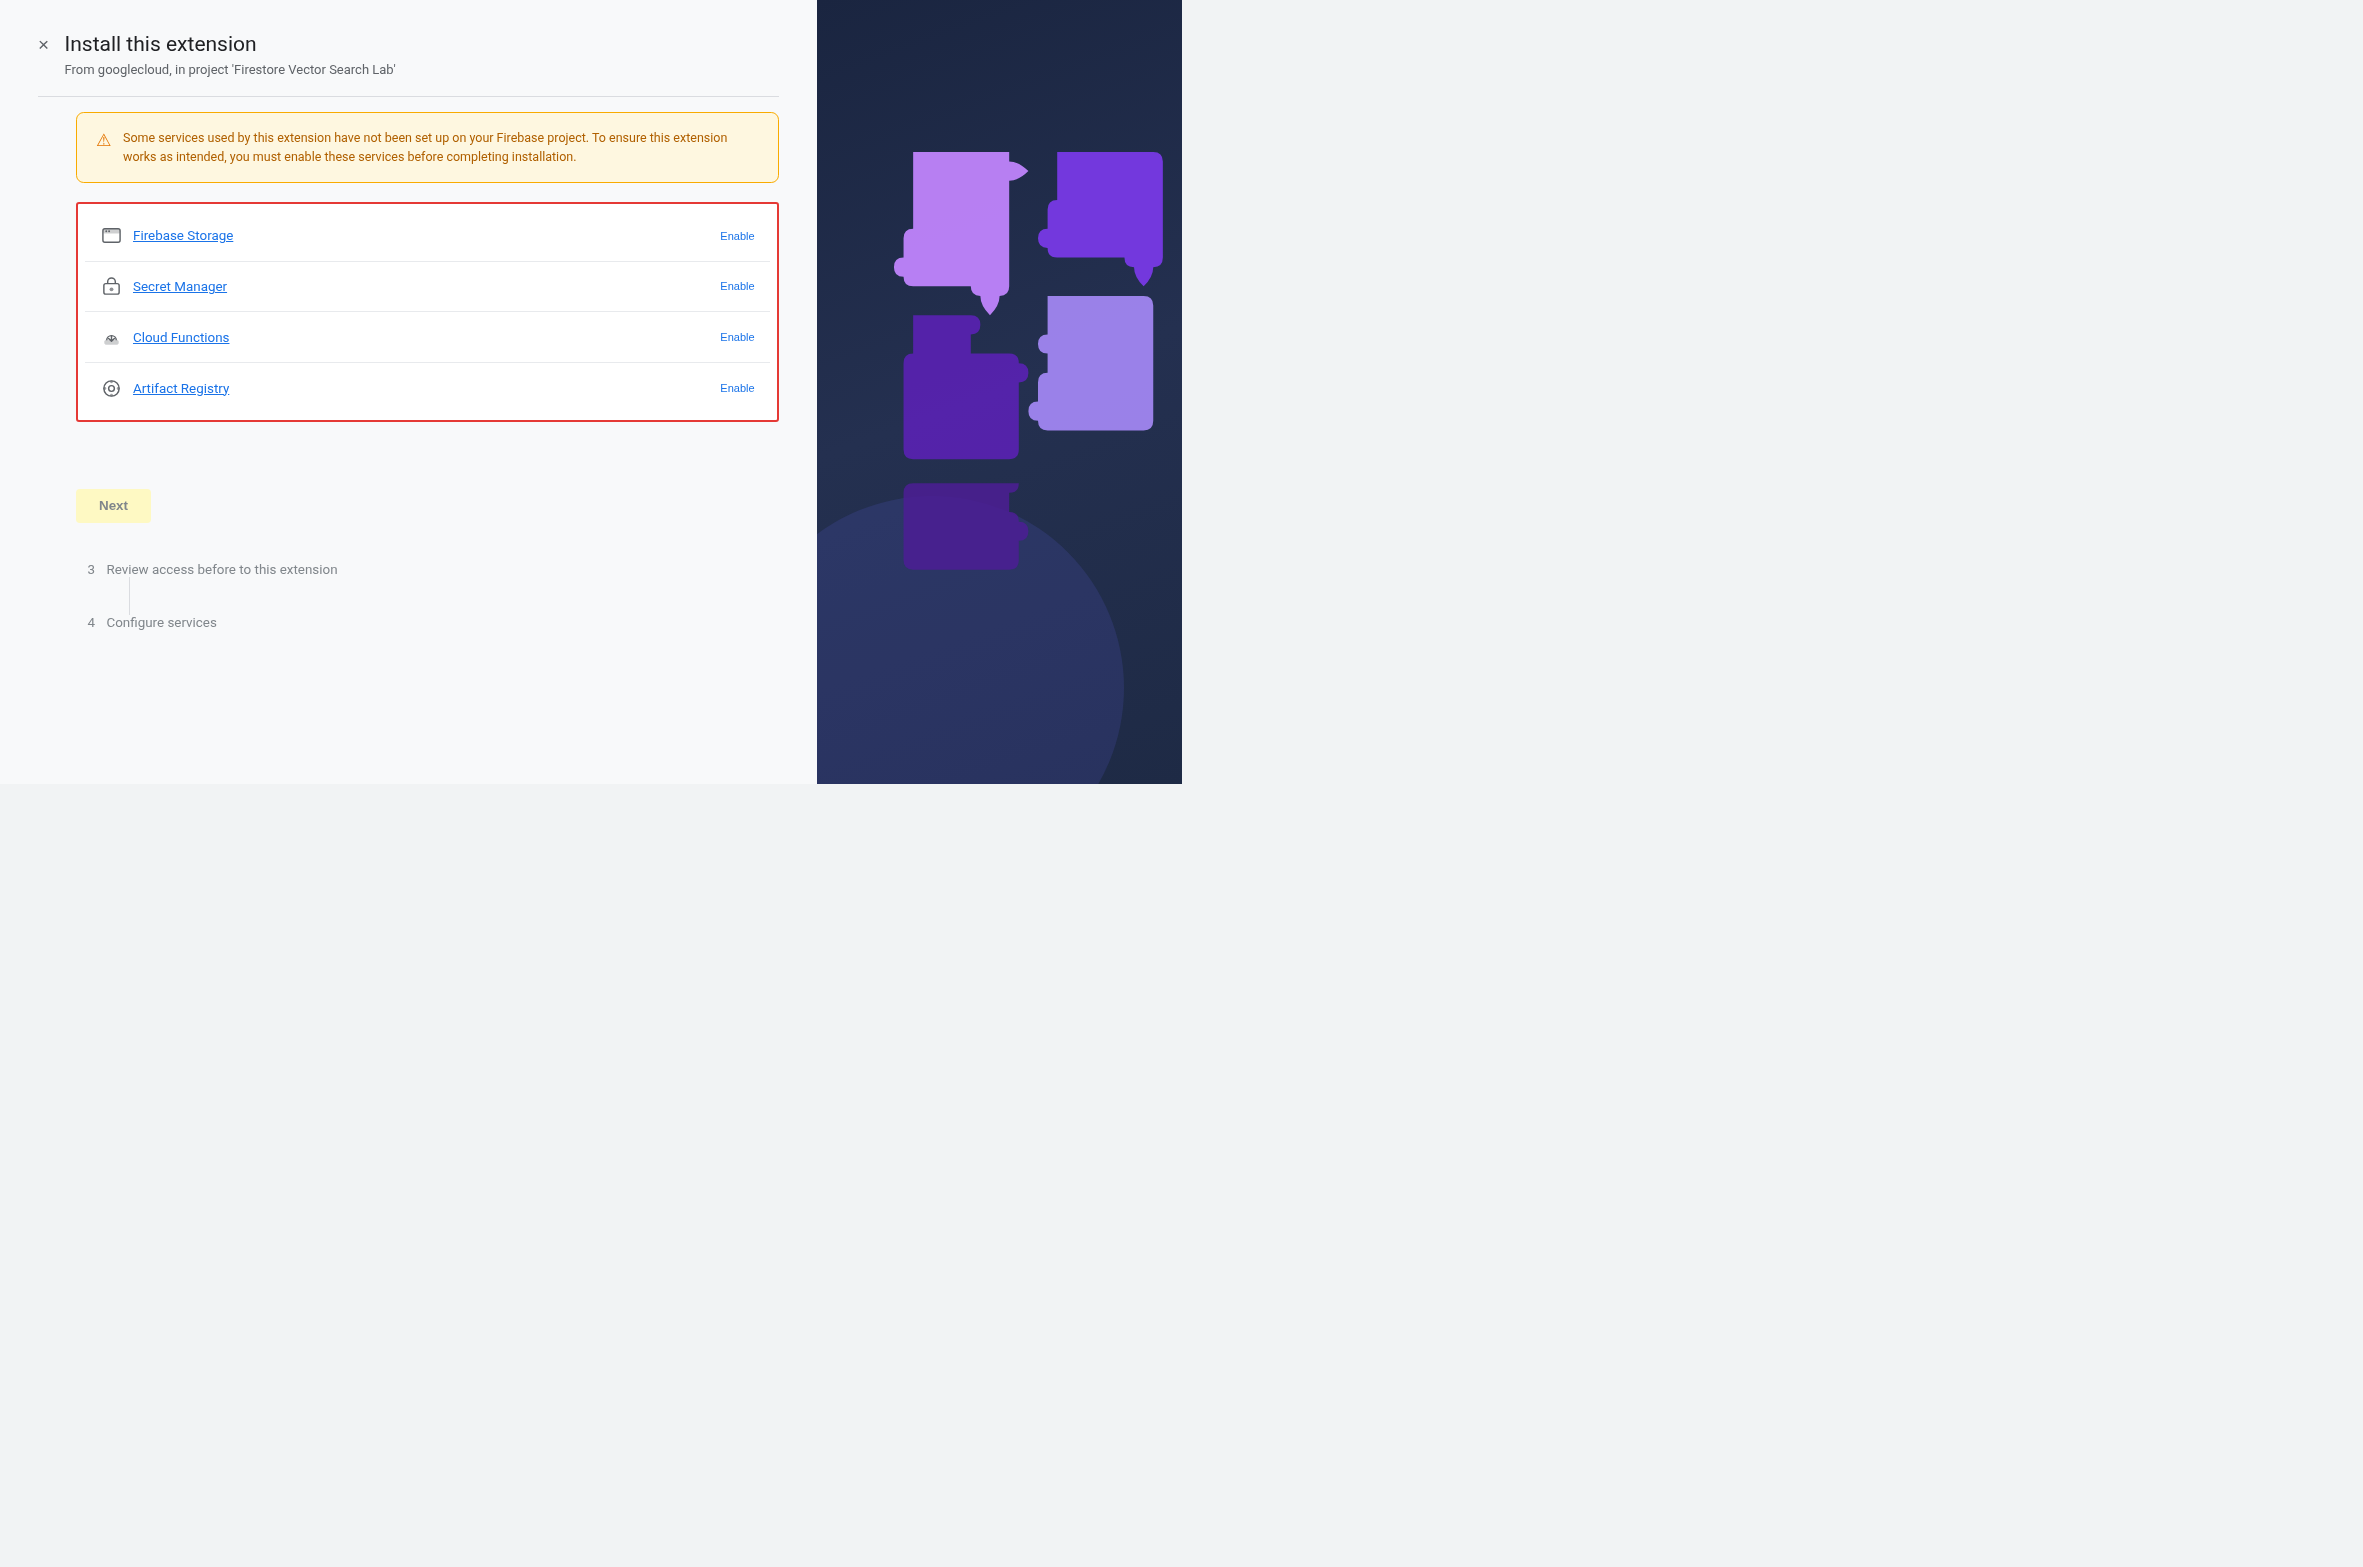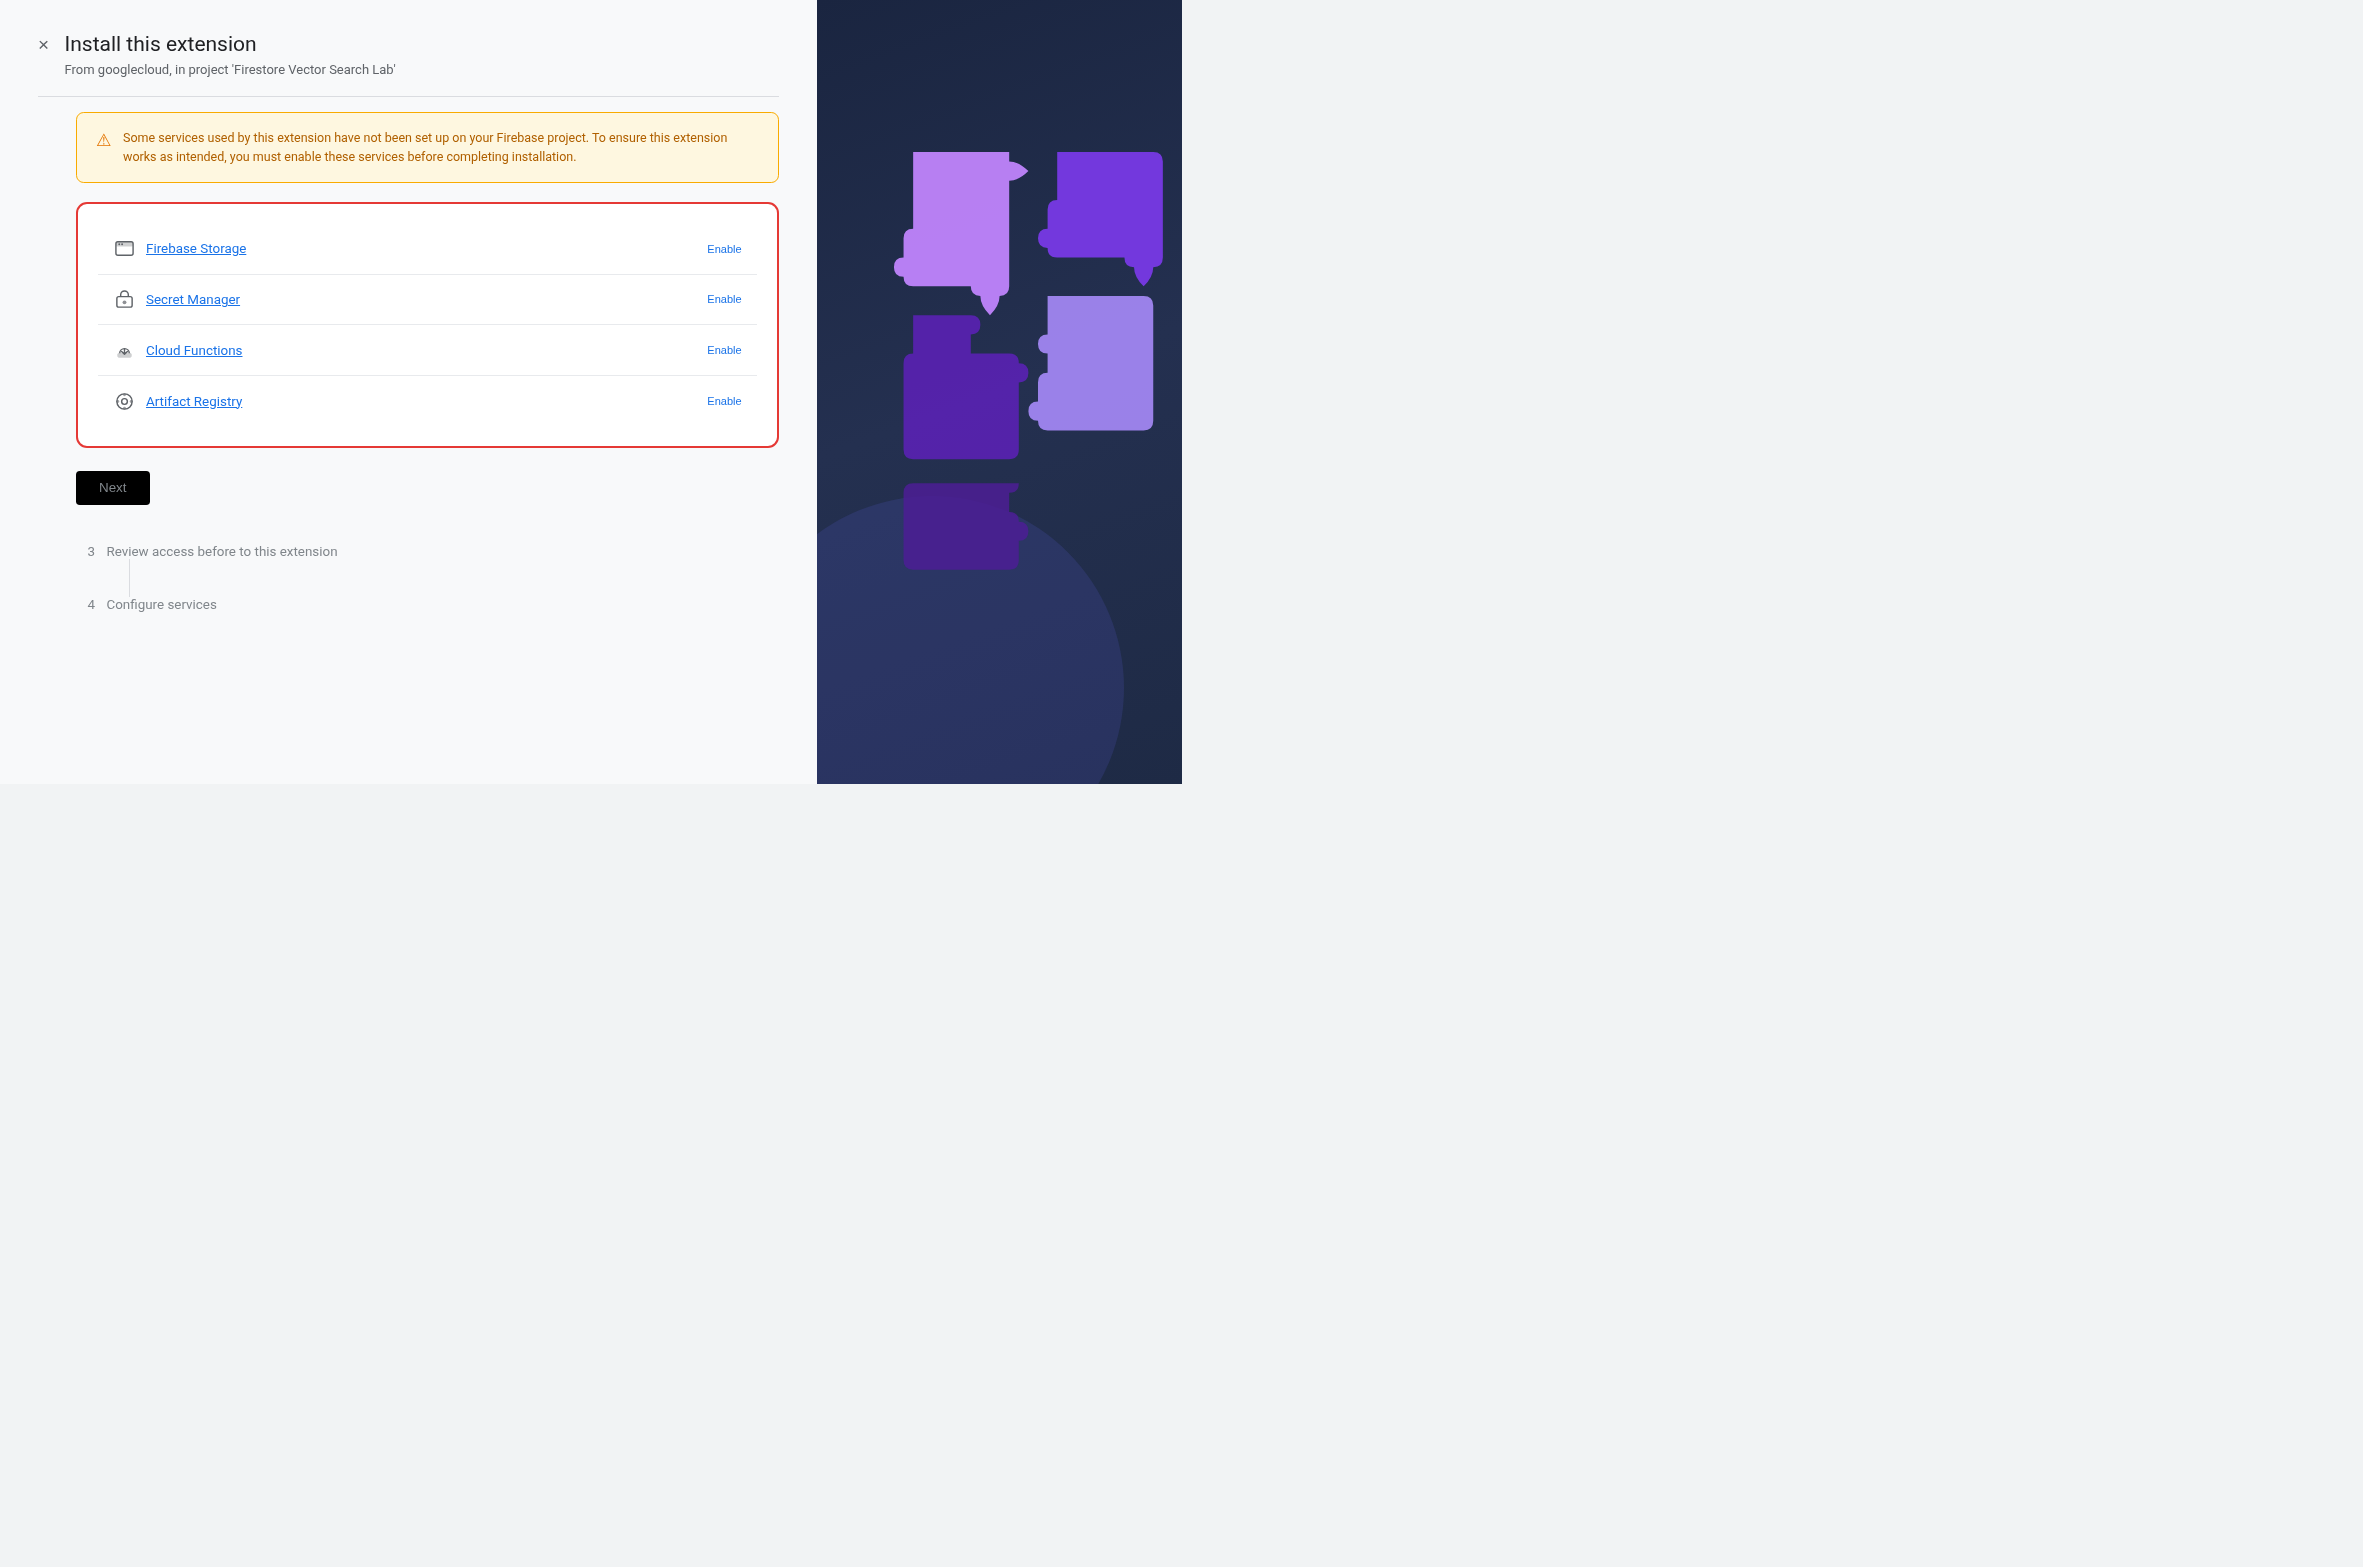--- a/index.html
+++ b/index.html
@@ -82,23 +82,23 @@
     }
     .warning-text {
       font-size: 12.5px;
       color: #b06000;
       line-height: 1.5;
     }
 
     
     .services-box {
       border: 2.9px solid #e53935;
-      border-radius: 11px;
+      border-radius: 3px;
       background: #fff;
-      padding: 20px;
+      padding: 7px;
       margin-bottom: 23px;
     }
     .service-row {
       display: flex;
       align-items: center;
       justify-content: space-between;
       padding: 13.4px 15.4px;
       border-bottom: 1px solid #e8eaed;
     }
     .service-row:last-child {
@@ -130,29 +130,30 @@
       border: none;
       color: #1a73e8;
       font-size: 11px;
       font-weight: 400;
       cursor: pointer;
       padding: 0;
     }
 
     
     .next-btn {
-      background: #000000;
+      background: #fef9c3;
       border: none;
       border-radius: 3.8px;
       color: #80868b;
       font-size: 13.4px;
-      font-weight: 400;
+      font-weight: 700;
       padding: 9.6px 23px;
       cursor: not-allowed;
       margin-bottom: 31px;
+      margin-top: 44px;
     }
 
     
     .steps-list {
       margin-top: 7.7px;
     }
     .step-item {
       display: flex;
       align-items: flex-start;
       gap: 11.5px;

